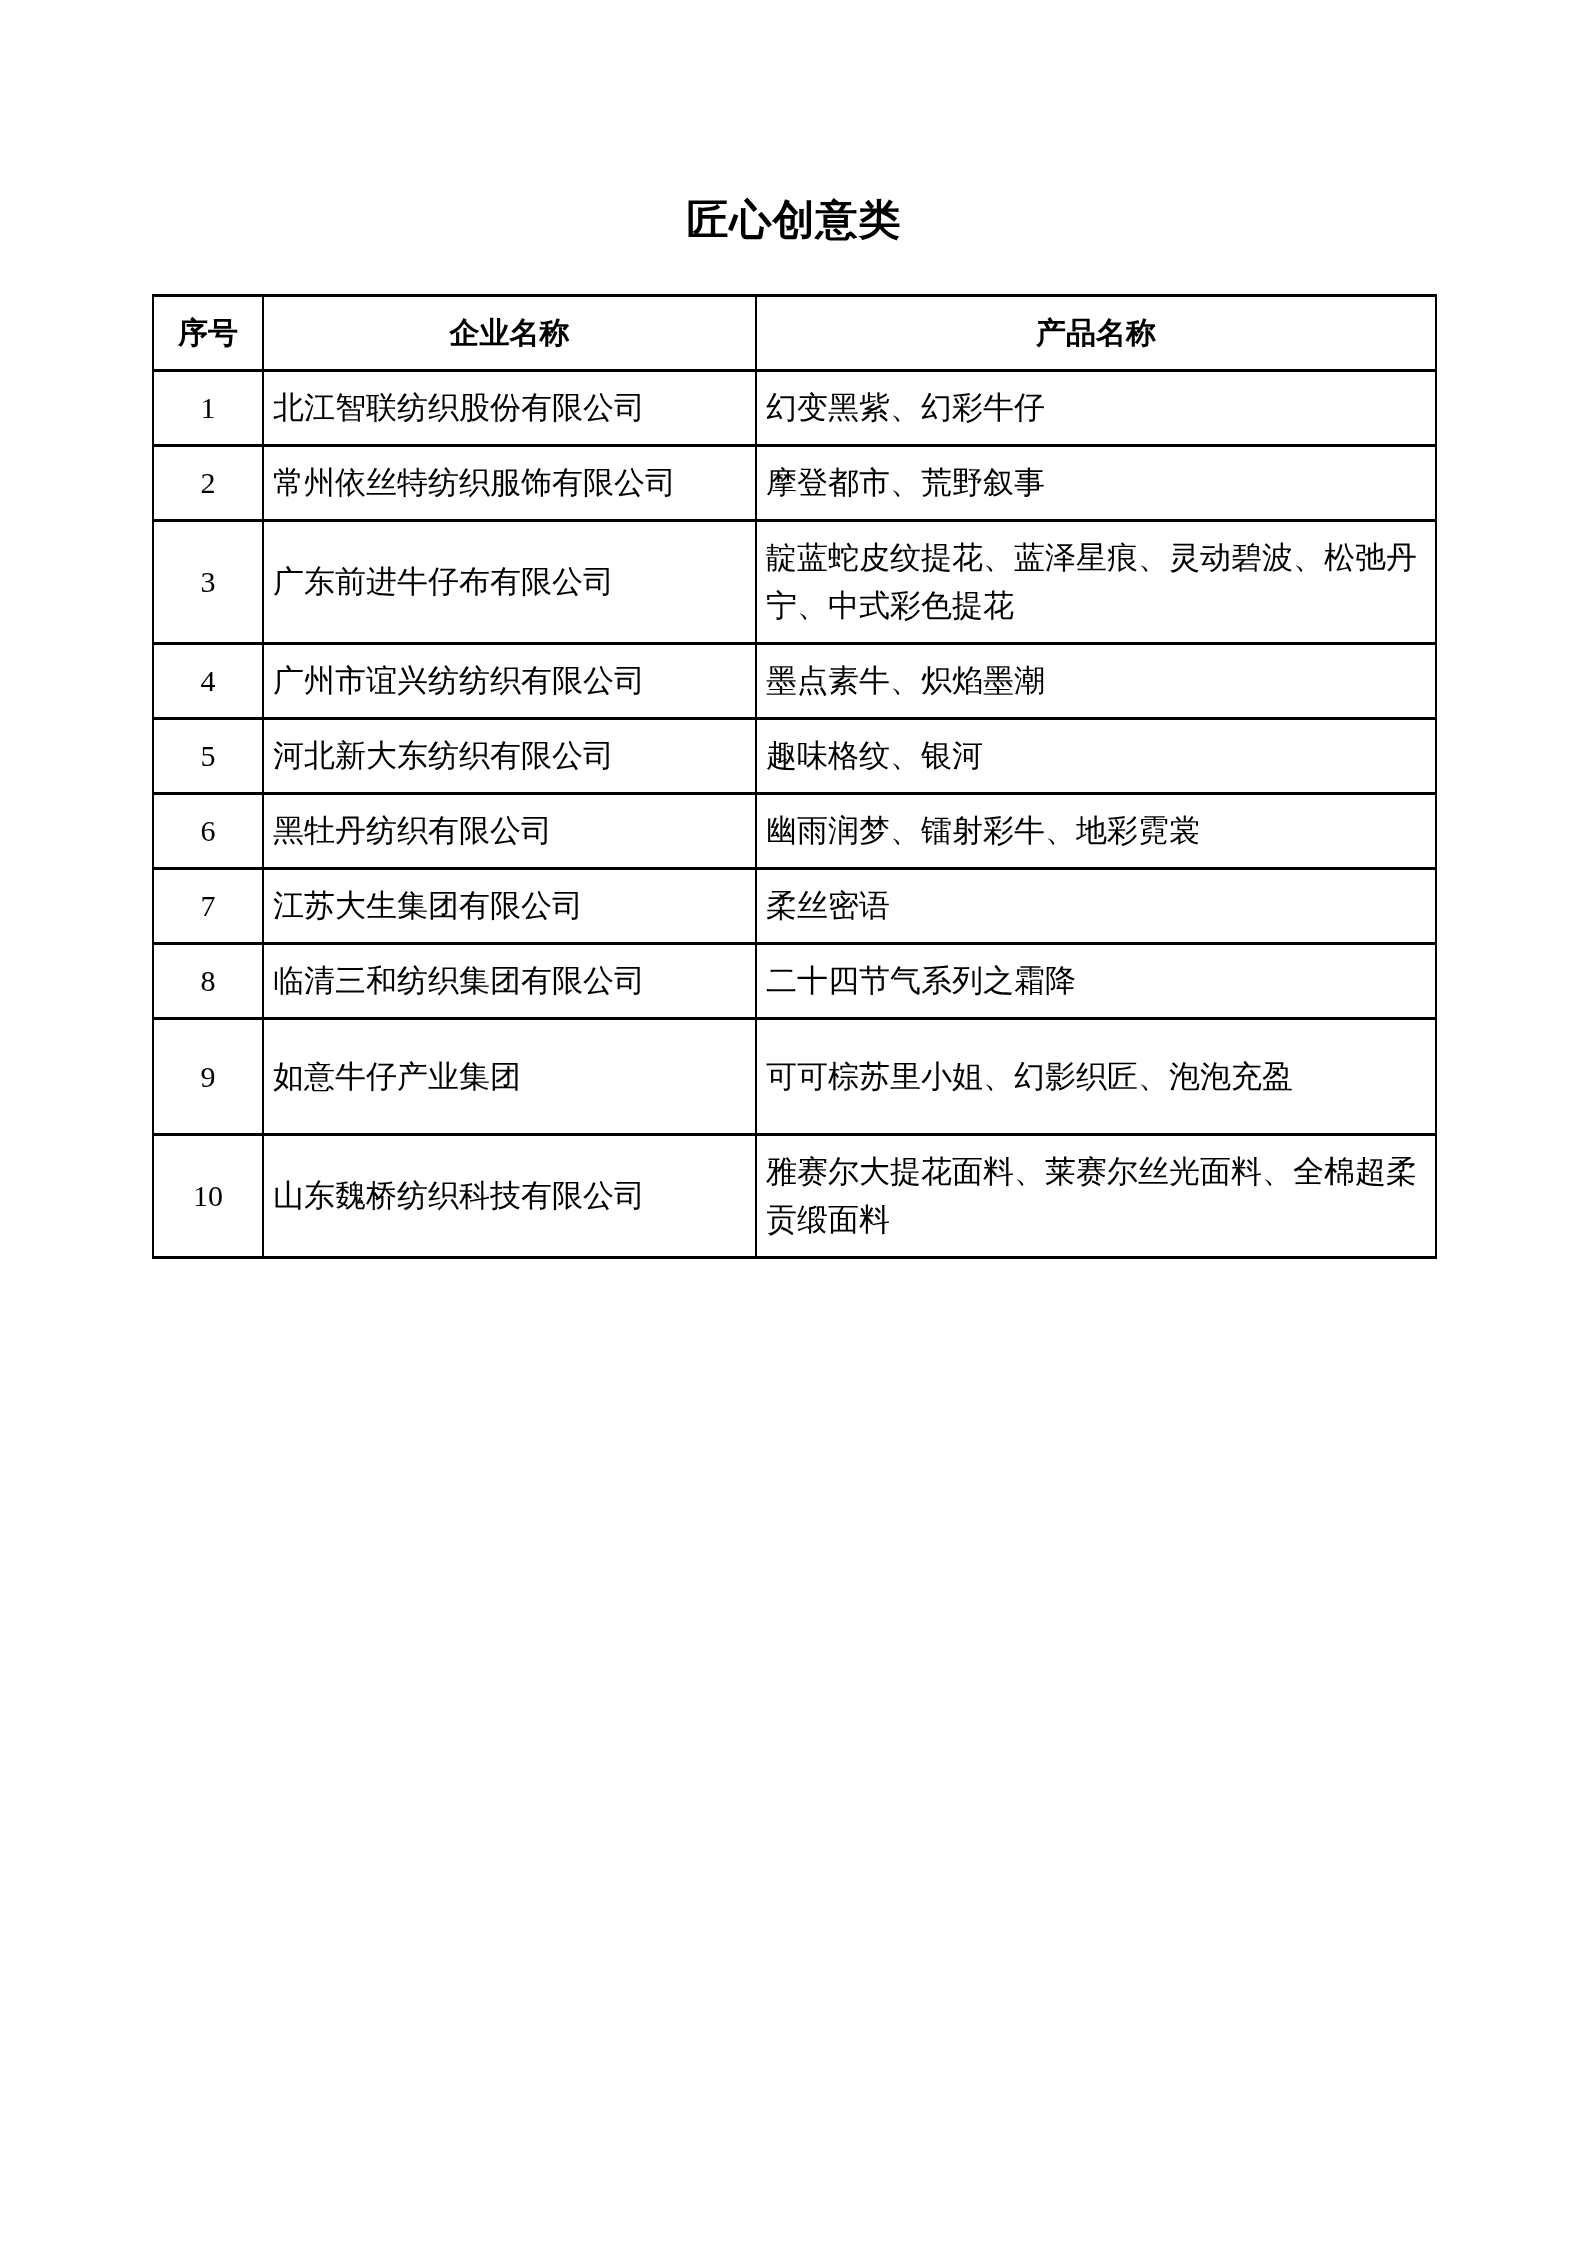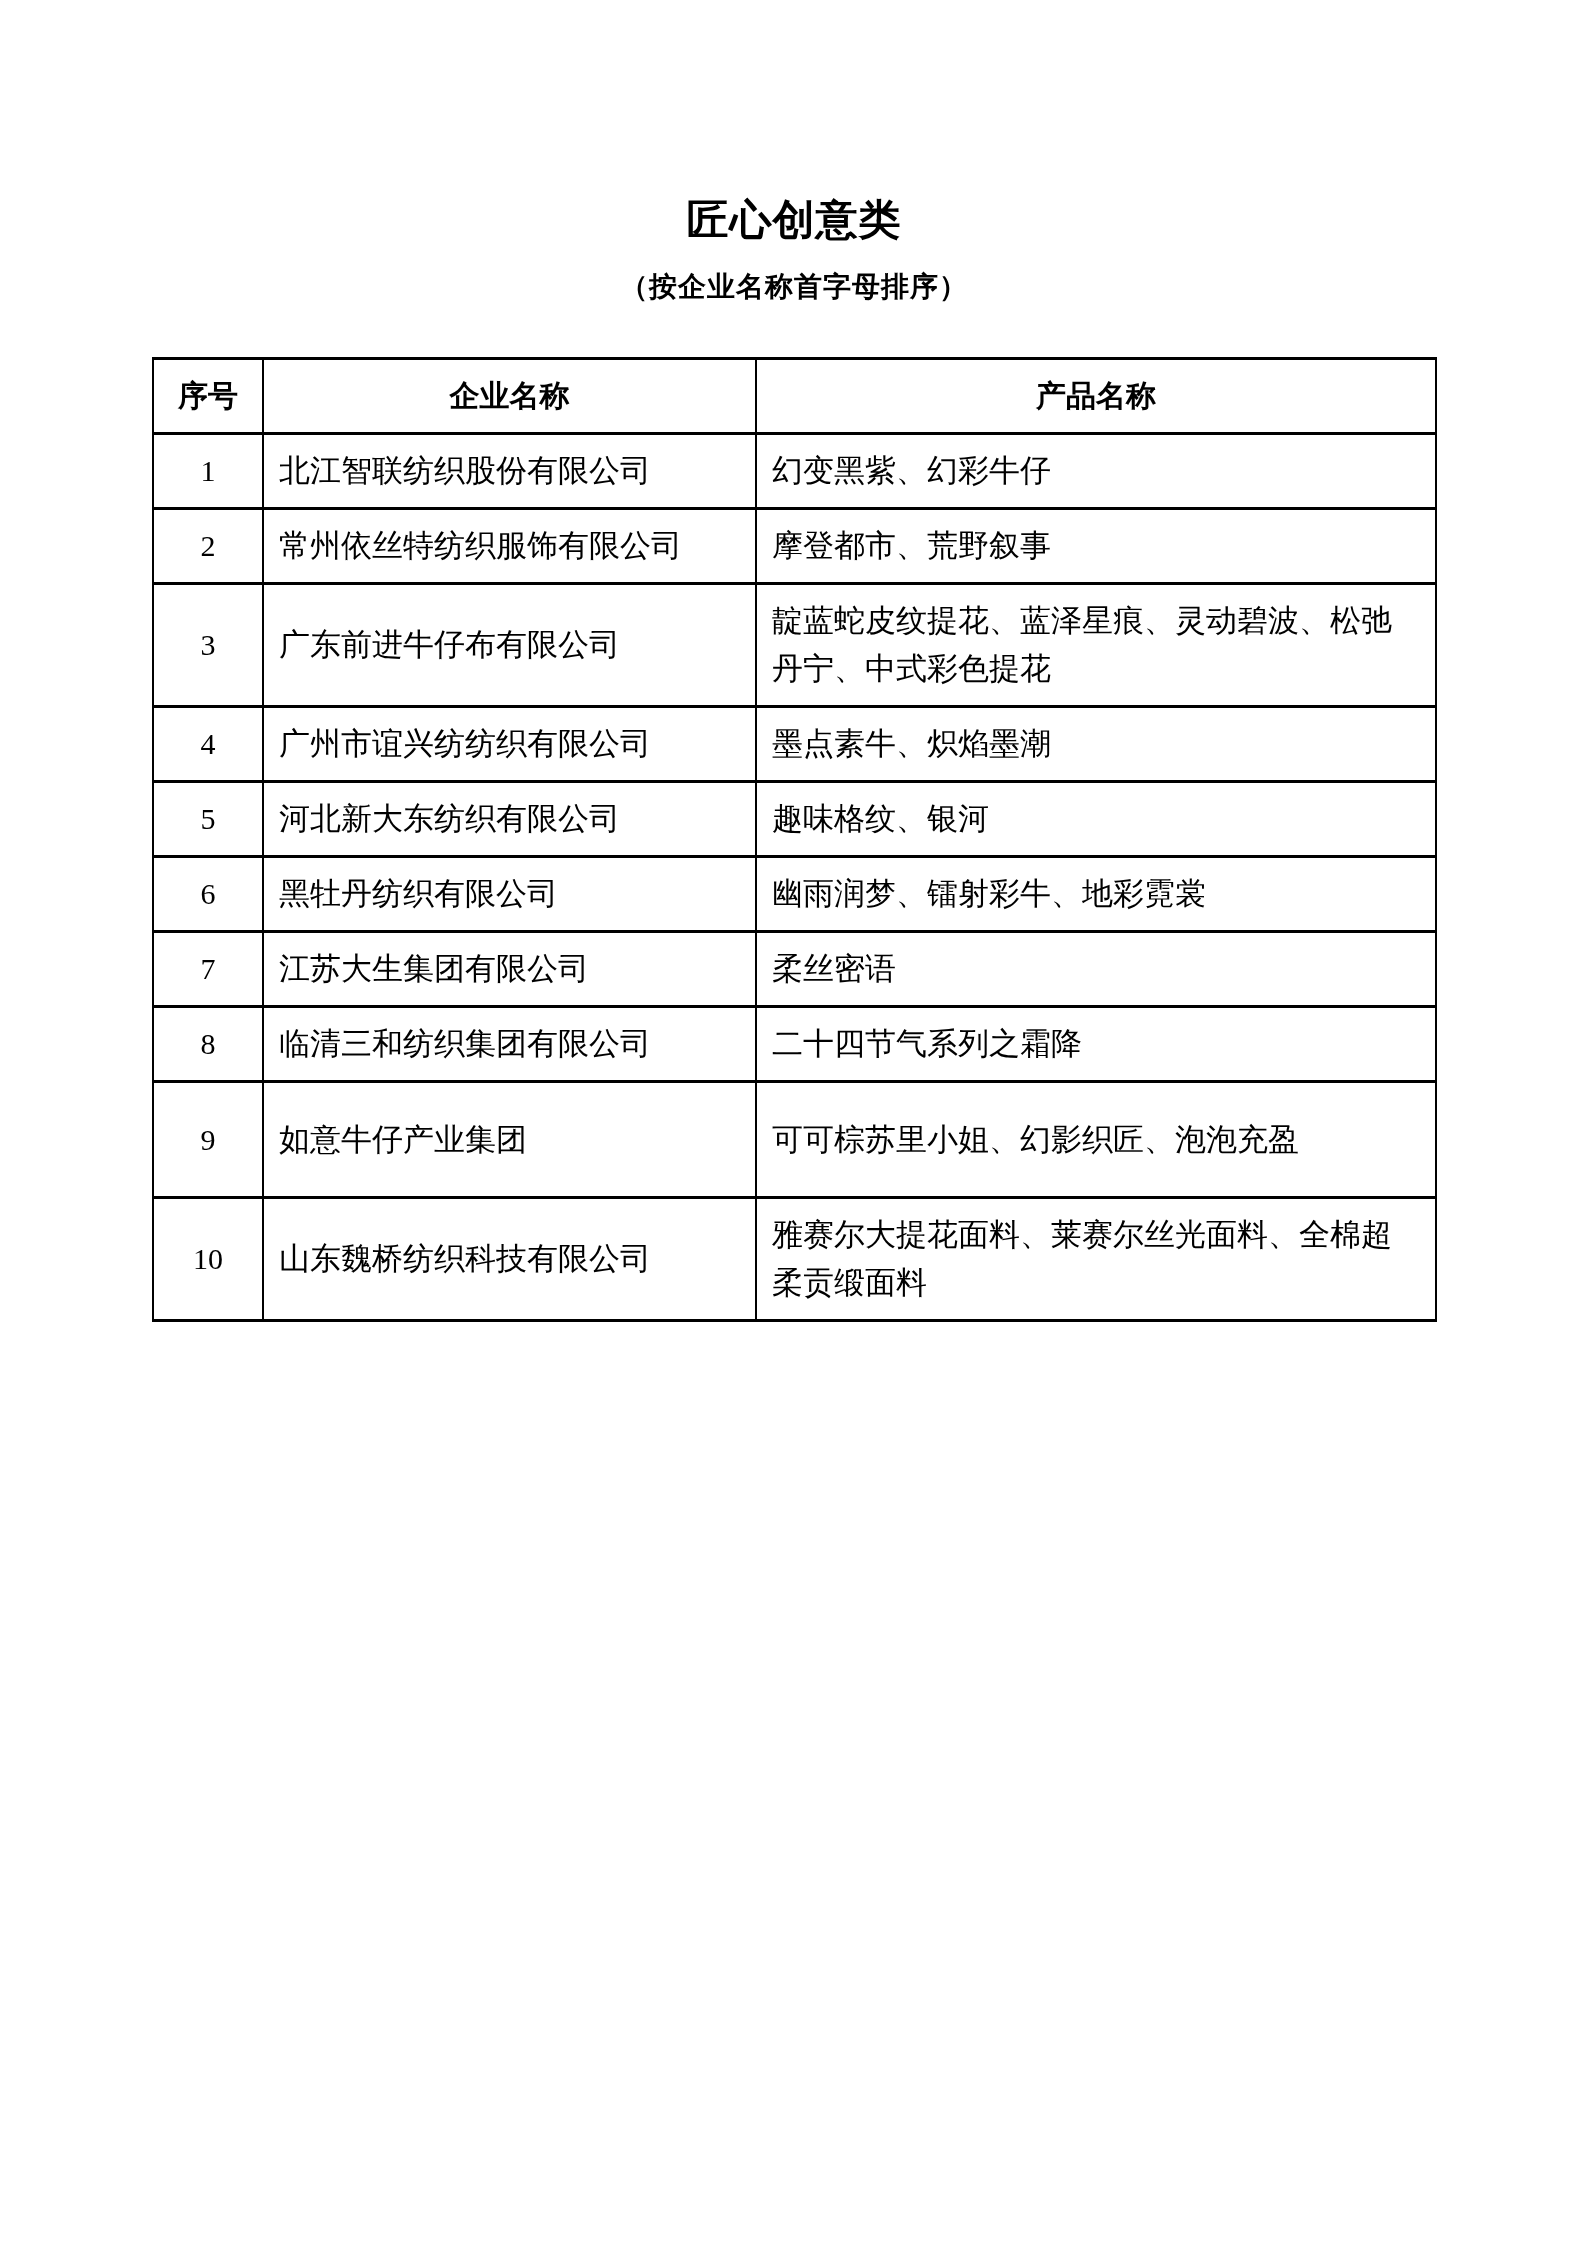--- a/index.html
+++ b/index.html
@@ -47,21 +47,21 @@
   col.c-company { width: 493px; }
   col.c-product { width: 680px; }
   th, td {
     border-left: 2px solid #000000;
     border-right: 2px solid #000000;
     border-top: 3px solid #000000;
     border-bottom: 3px solid #000000;
     vertical-align: middle;
     font-size: 31px;
     line-height: 48px;
-    padding: 12px 15px;
+    padding: 12px 9px;
     box-sizing: border-box;
     word-break: break-all;
   }
   th {
     height: 72px;
     font-family: "Liberation Sans", "DejaVu Sans", sans-serif;
     font-weight: bold;
     font-size: 30px;
     text-align: center;
     padding: 12px;
@@ -74,21 +74,20 @@
   }
   tbody tr:nth-child(9) td { height: 116px; }
 </style>
 </head>
 <body>
 
 <div class="doc">
 
   <div class="doc-title">匠心创意类</div>
 
-  <div class="doc-subtitle">（按企业名称首字母排序）</div>
 
   <table class="listing">
     <colgroup>
       <col class="c-no">
       <col class="c-company">
       <col class="c-product">
     </colgroup>
     <thead>
       <tr>
         <th>序号</th>

